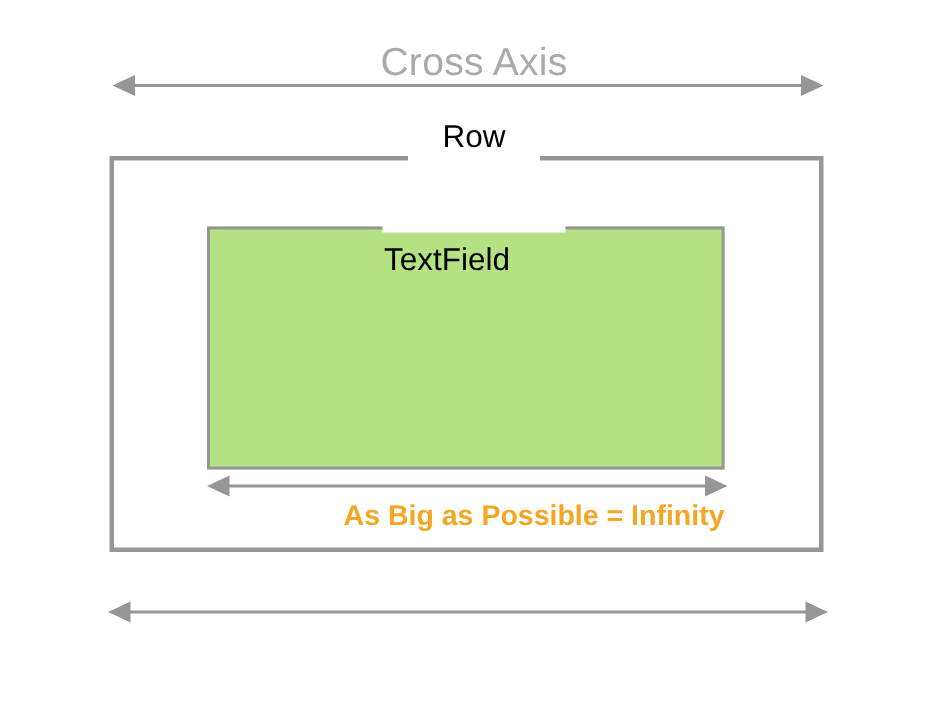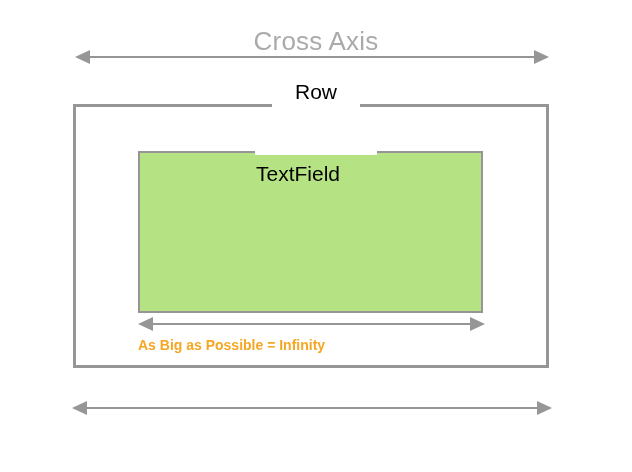--- a/index.html
+++ b/index.html
@@ -37,24 +37,24 @@
     font-weight: 400;
     white-space: nowrap;
     text-align: center;
     line-height: 24px;
     background: transparent;
   }
 
   
   .orange-label {
     color: #f5a623;
-    font-size: 14px;
+    font-size: 19px;
     font-weight: bold;
     white-space: nowrap;
-    text-align: left;
+    text-align: right;
     line-height: 22px;
   }
 
   
   #row-box {
     left: 73px;
     top: 104px;
     width: 476px;
     height: 264px;
     border: 3px solid #969696;

